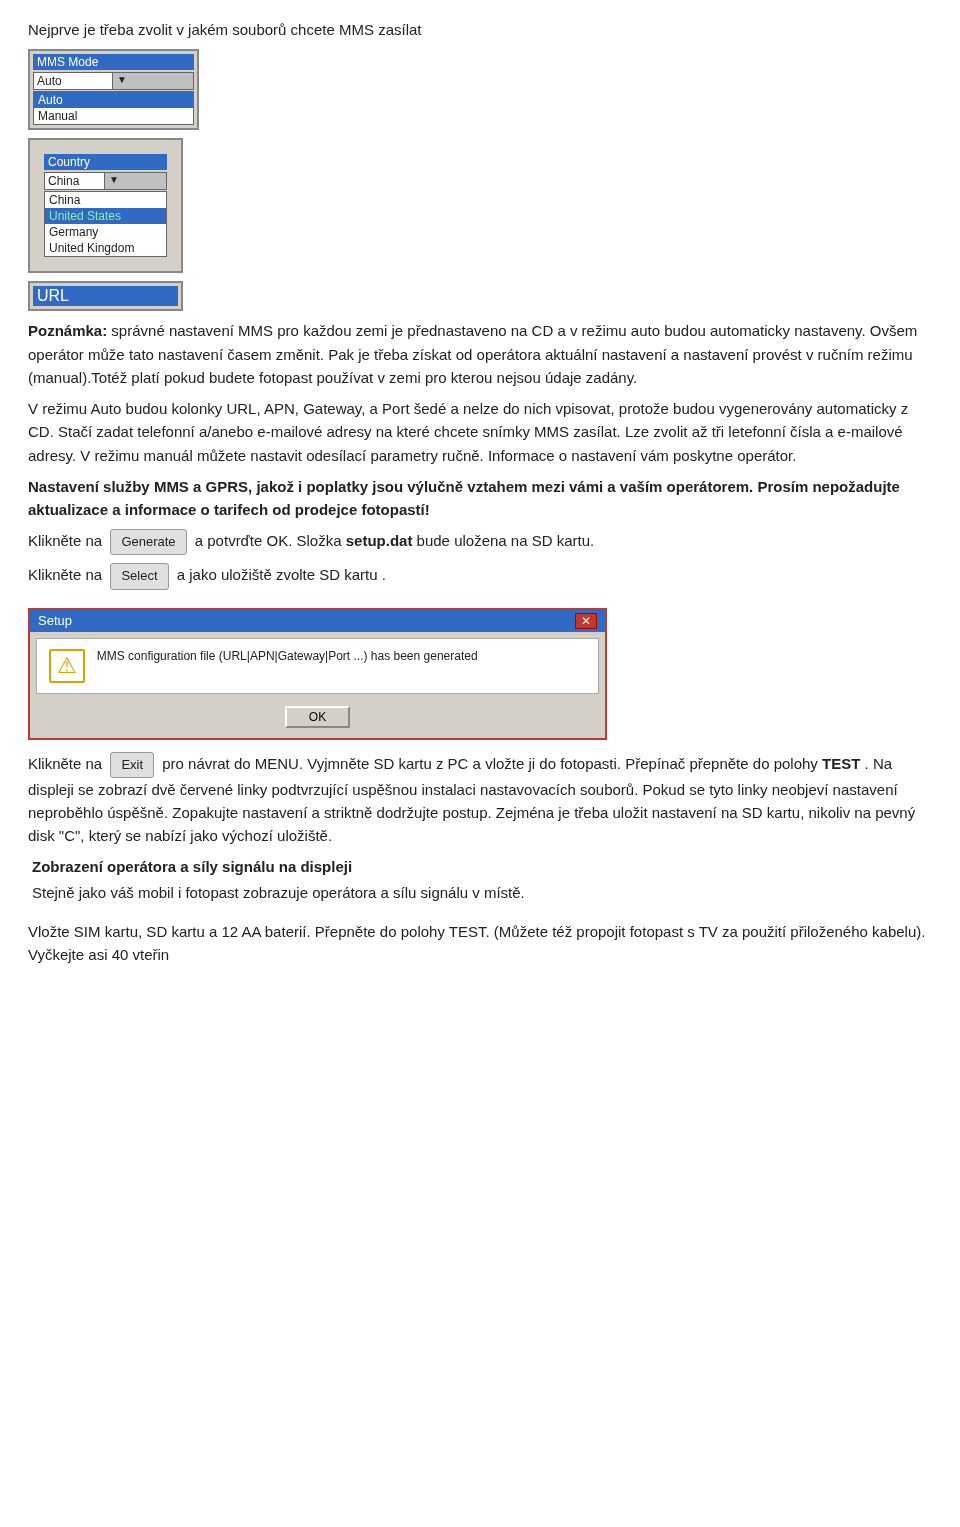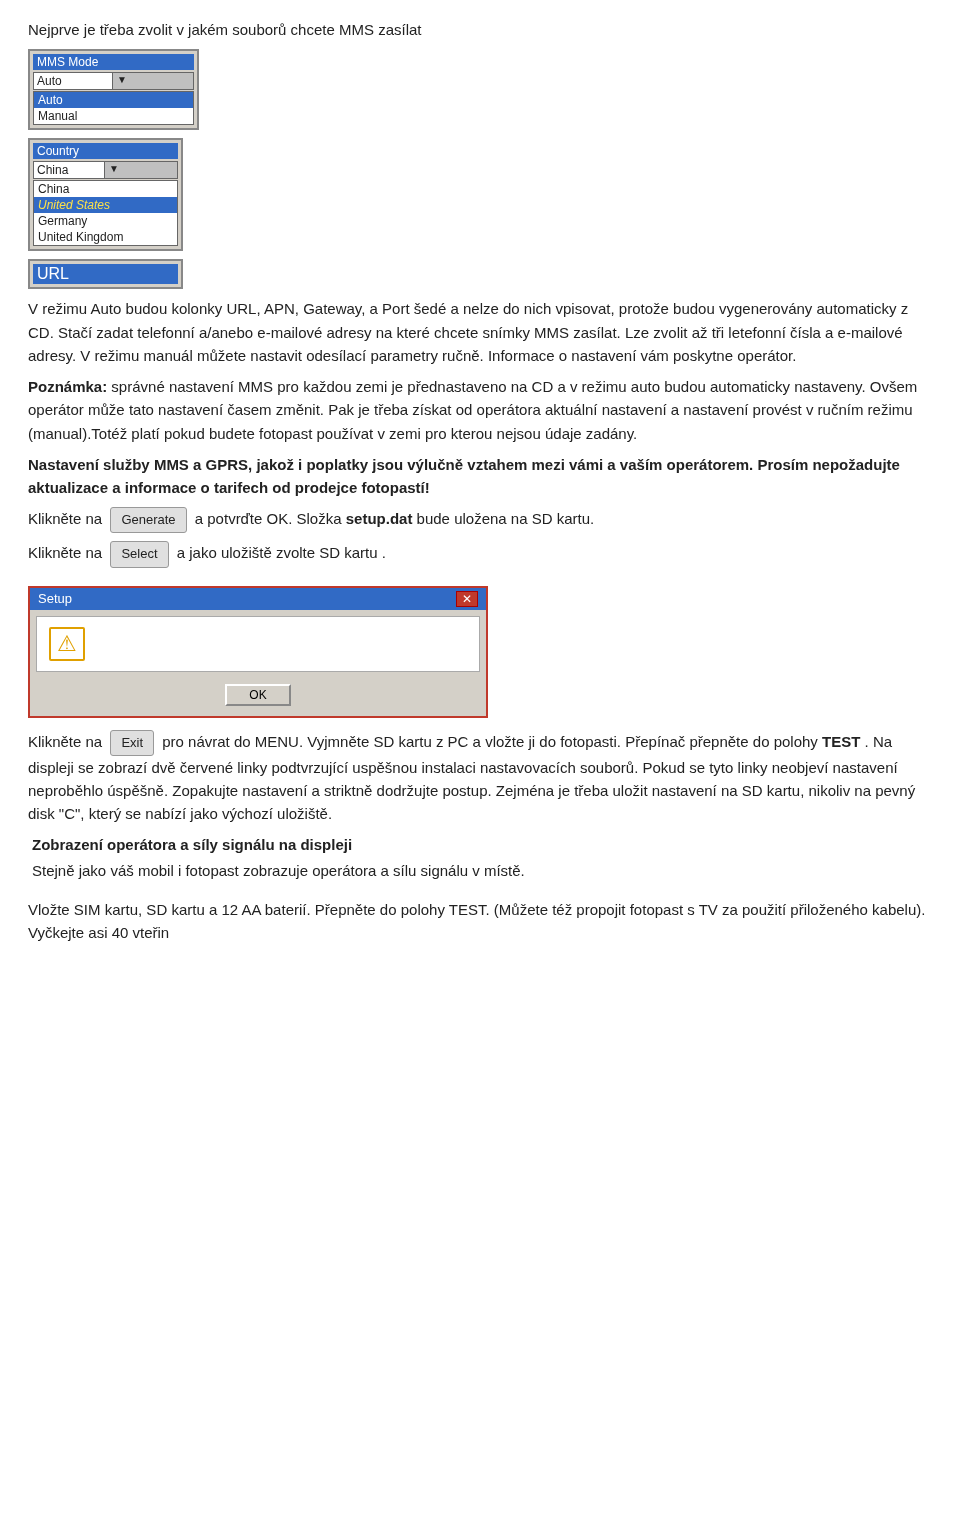--- a/index.html
+++ b/index.html
@@ -51,21 +51,21 @@
     .mms-mode-widget .list {
       border: 1px solid #666;
       background: #fff;
     }
     .mms-mode-widget .list div { padding: 1px 4px; }
     .mms-mode-widget .list .sel { background: #316ac5; color: #fff; }
     
     .country-widget {
       border: 2px solid #888;
       background: #d4d0c8;
-      padding: 3px;
+      padding: 14px;
       width: 155px;
       font-size: 12px;
       margin-top: 8px;
     }
     .country-widget .row-label {
       background: #316ac5;
       color: #fff;
       padding: 1px 4px;
       margin-bottom: 2px;
     }
@@ -75,40 +75,40 @@
       background: #fff;
       margin-bottom: 1px;
     }
     .country-widget .combo span { flex:1; padding:1px 3px; }
     .country-widget .combo .arr { background:#c0c0c0; border-left:1px solid #666; padding:1px 4px; font-size:10px; }
     .country-widget .list {
       border: 1px solid #666;
       background: #fff;
     }
     .country-widget .list div { padding: 1px 4px; }
-    .country-widget .list .sel { background: #316ac5; color: #fde047; font-style: italic; }
+    .country-widget .list .sel { background: #316ac5; color: #86efac; }
     
     .url-stub {
       border: 2px solid #888;
       background: #d4d0c8;
       padding: 3px;
       width: 155px;
       font-size: 16px;
       margin-top: 8px;
     }
     .url-stub .row-label {
       background: #316ac5;
       color: #fff;
       padding: 1px 4px;
     }
     
     .setup-dialog {
       border: 2px solid #c0392b;
       background: #d4d0c8;
-      width: 460px;
+      width: 579px;
       margin: 18px 0 12px 0;
       font-size: 13px;
     }
     .setup-dialog .title-bar {
       background: #316ac5;
       color: #fff;
       padding: 3px 8px;
       display: flex;
       align-items: center;
       justify-content: space-between;
@@ -214,25 +214,25 @@
       </div>
 
       <div class="url-stub">
         <div class="row-label">URL</div>
       </div>
     </div>
 
   </div>
 
   <p>
+    <span class="bold">Poznámka:</span><span> správné nastavení MMS pro každou zemi je přednastaveno na CD a v režimu auto budou automaticky nastaveny. Ovšem operátor může tato nastavení časem změnit. Pak je třeba získat od operátora aktuální nastavení a nastavení provést v ručním režimu (manual).Totéž platí pokud budete fotopast používat v zemi pro kterou nejsou údaje zadány.</span>
+  </p>
+
+  <p>
     <span>V režimu Auto budou kolonky URL, APN, Gateway, a Port šedé a nelze do nich vpisovat, protože budou vygenerovány automaticky z CD. Stačí zadat telefonní a/anebo e-mailové adresy na které chcete snímky MMS zasílat. Lze zvolit až tři letefonní čísla a e-mailové adresy. V režimu manuál můžete nastavit odesílací parametry ručně. Informace o nastavení vám poskytne operátor.</span>
-  </p>
-
-  <p>
-    <span class="bold">Poznámka:</span><span> správné nastavení MMS pro každou zemi je přednastaveno na CD a v režimu auto budou automaticky nastaveny. Ovšem operátor může tato nastavení časem změnit. Pak je třeba získat od operátora aktuální nastavení a nastavení provést v ručním režimu (manual).Totéž platí pokud budete fotopast používat v zemi pro kterou nejsou údaje zadány.</span>
   </p>
 
   <p>
     <span class="bold">Nastavení služby MMS a GPRS, jakož i poplatky jsou výlučně vztahem mezi vámi a vaším operátorem. Prosím nepožadujte aktualizace a informace o tarifech od prodejce fotopastí!</span>
   </p>
 
   <p>
     <span>Klikněte na</span>
     <span class="inline-img">Generate</span>
     <span>a potvrďte OK. Složka</span>
@@ -246,20 +246,21 @@
     <span>a jako uložiště zvolte SD kartu .</span>
   </p>
 
   <div class="setup-dialog">
     <div class="title-bar">
       <span>Setup</span>
       <button class="close-btn">✕</button>
     </div>
     <div class="body">
       <span class="warn-icon">⚠</span>
+      <div class="msg">MMS configuration file (URL|APN|Gateway|Port ...) has been generated</div>
     </div>
     <div class="ok-row">
       <button class="ok-btn">OK</button>
     </div>
   </div>
 
   <p>
     <span>Klikněte na</span>
     <span class="inline-img">Exit</span>
     <span>pro návrat do MENU. Vyjmněte SD kartu z PC a vložte ji do fotopasti. Přepínač přepněte do polohy</span>

